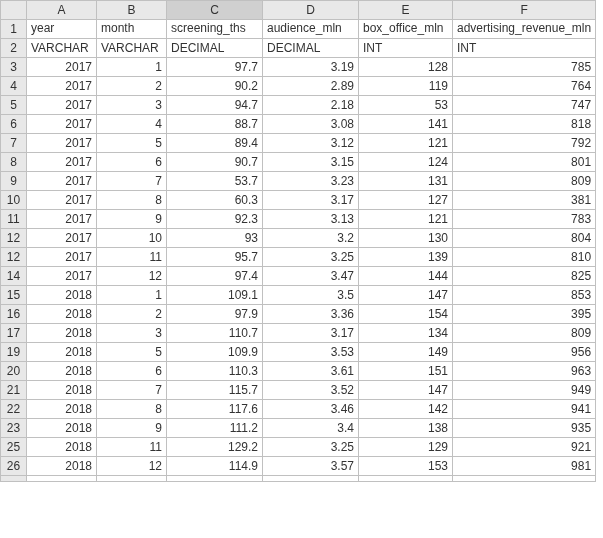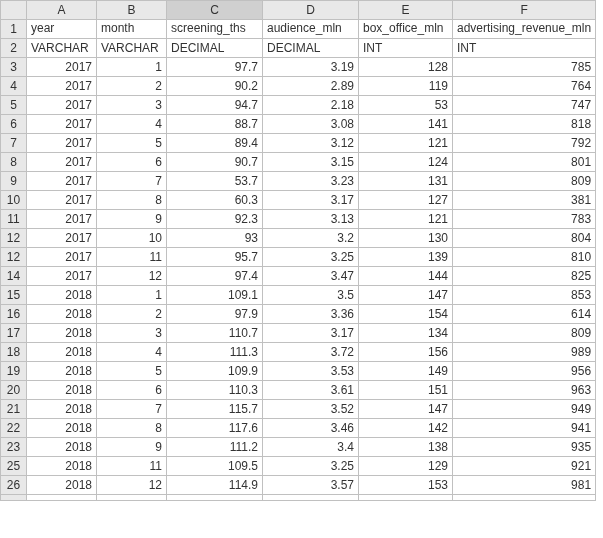--- a/index.html
+++ b/index.html
@@ -206,41 +206,32 @@
           <td class="num">147</td>
           <td class="num">853</td>
         </tr>
         <tr>
           <th class="row-header">16</th>
           <td class="num">2018</td>
           <td class="num">2</td>
           <td class="num">97.9</td>
           <td class="num">3.36</td>
           <td class="num">154</td>
-          <td class="num">614</td>
+          <td class="num">395</td>
         </tr>
         <tr>
           <th class="row-header">17</th>
           <td class="num">2018</td>
           <td class="num">3</td>
           <td class="num">110.7</td>
           <td class="num">3.17</td>
           <td class="num">134</td>
           <td class="num">809</td>
         </tr>
         <tr>
-          <th class="row-header">18</th>
-          <td class="num">2018</td>
-          <td class="num">4</td>
-          <td class="num">111.3</td>
-          <td class="num">3.72</td>
-          <td class="num">156</td>
-          <td class="num">989</td>
-        </tr>
-        <tr>
           <th class="row-header">19</th>
           <td class="num">2018</td>
           <td class="num">5</td>
           <td class="num">109.9</td>
           <td class="num">3.53</td>
           <td class="num">149</td>
           <td class="num">956</td>
         </tr>
         <tr>
           <th class="row-header">20</th>
@@ -275,21 +266,21 @@
           <td class="num">9</td>
           <td class="num">111.2</td>
           <td class="num">3.4</td>
           <td class="num">138</td>
           <td class="num">935</td>
         </tr>
         <tr>
           <th class="row-header">25</th>
           <td class="num">2018</td>
           <td class="num">11</td>
-          <td class="num">109.5</td>
+          <td class="num">129.2</td>
           <td class="num">3.25</td>
           <td class="num">129</td>
           <td class="num">921</td>
         </tr>
         <tr>
           <th class="row-header">26</th>
           <td class="num">2018</td>
           <td class="num">12</td>
           <td class="num">114.9</td>
           <td class="num">3.57</td>

